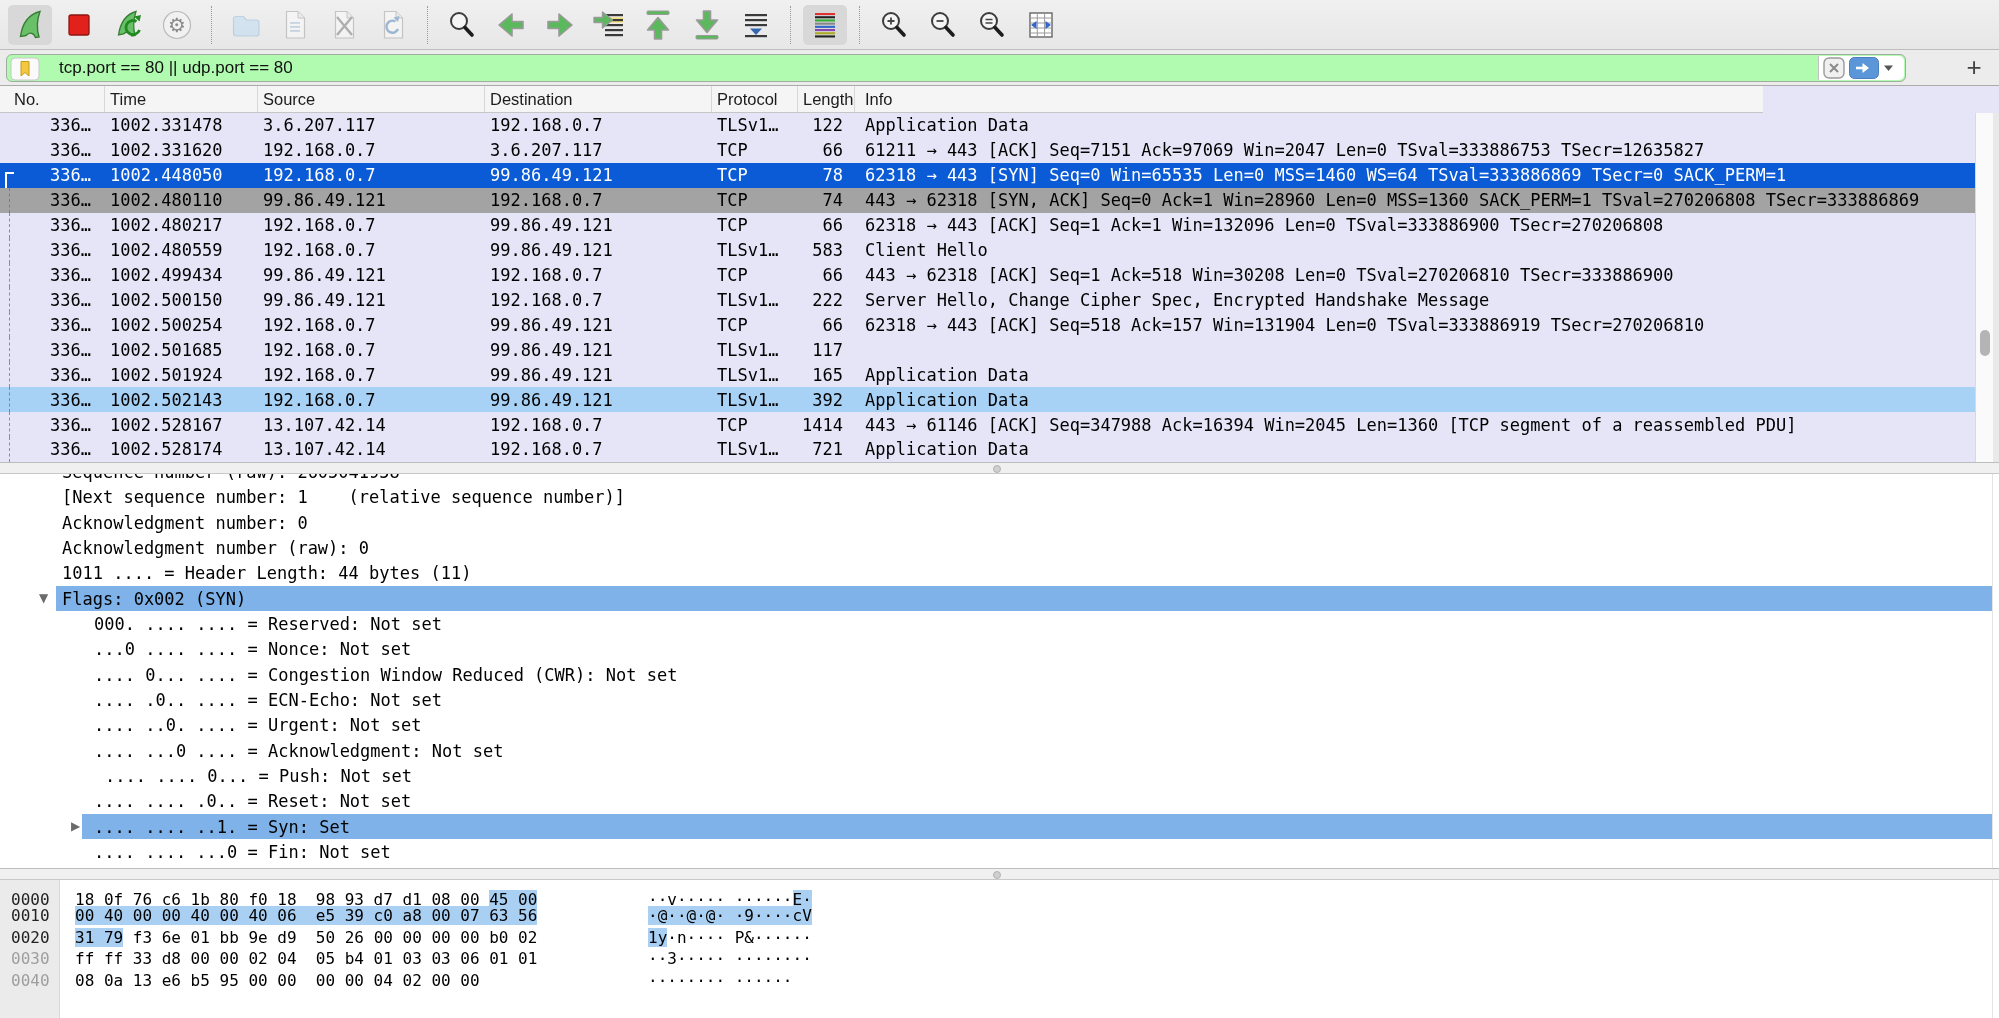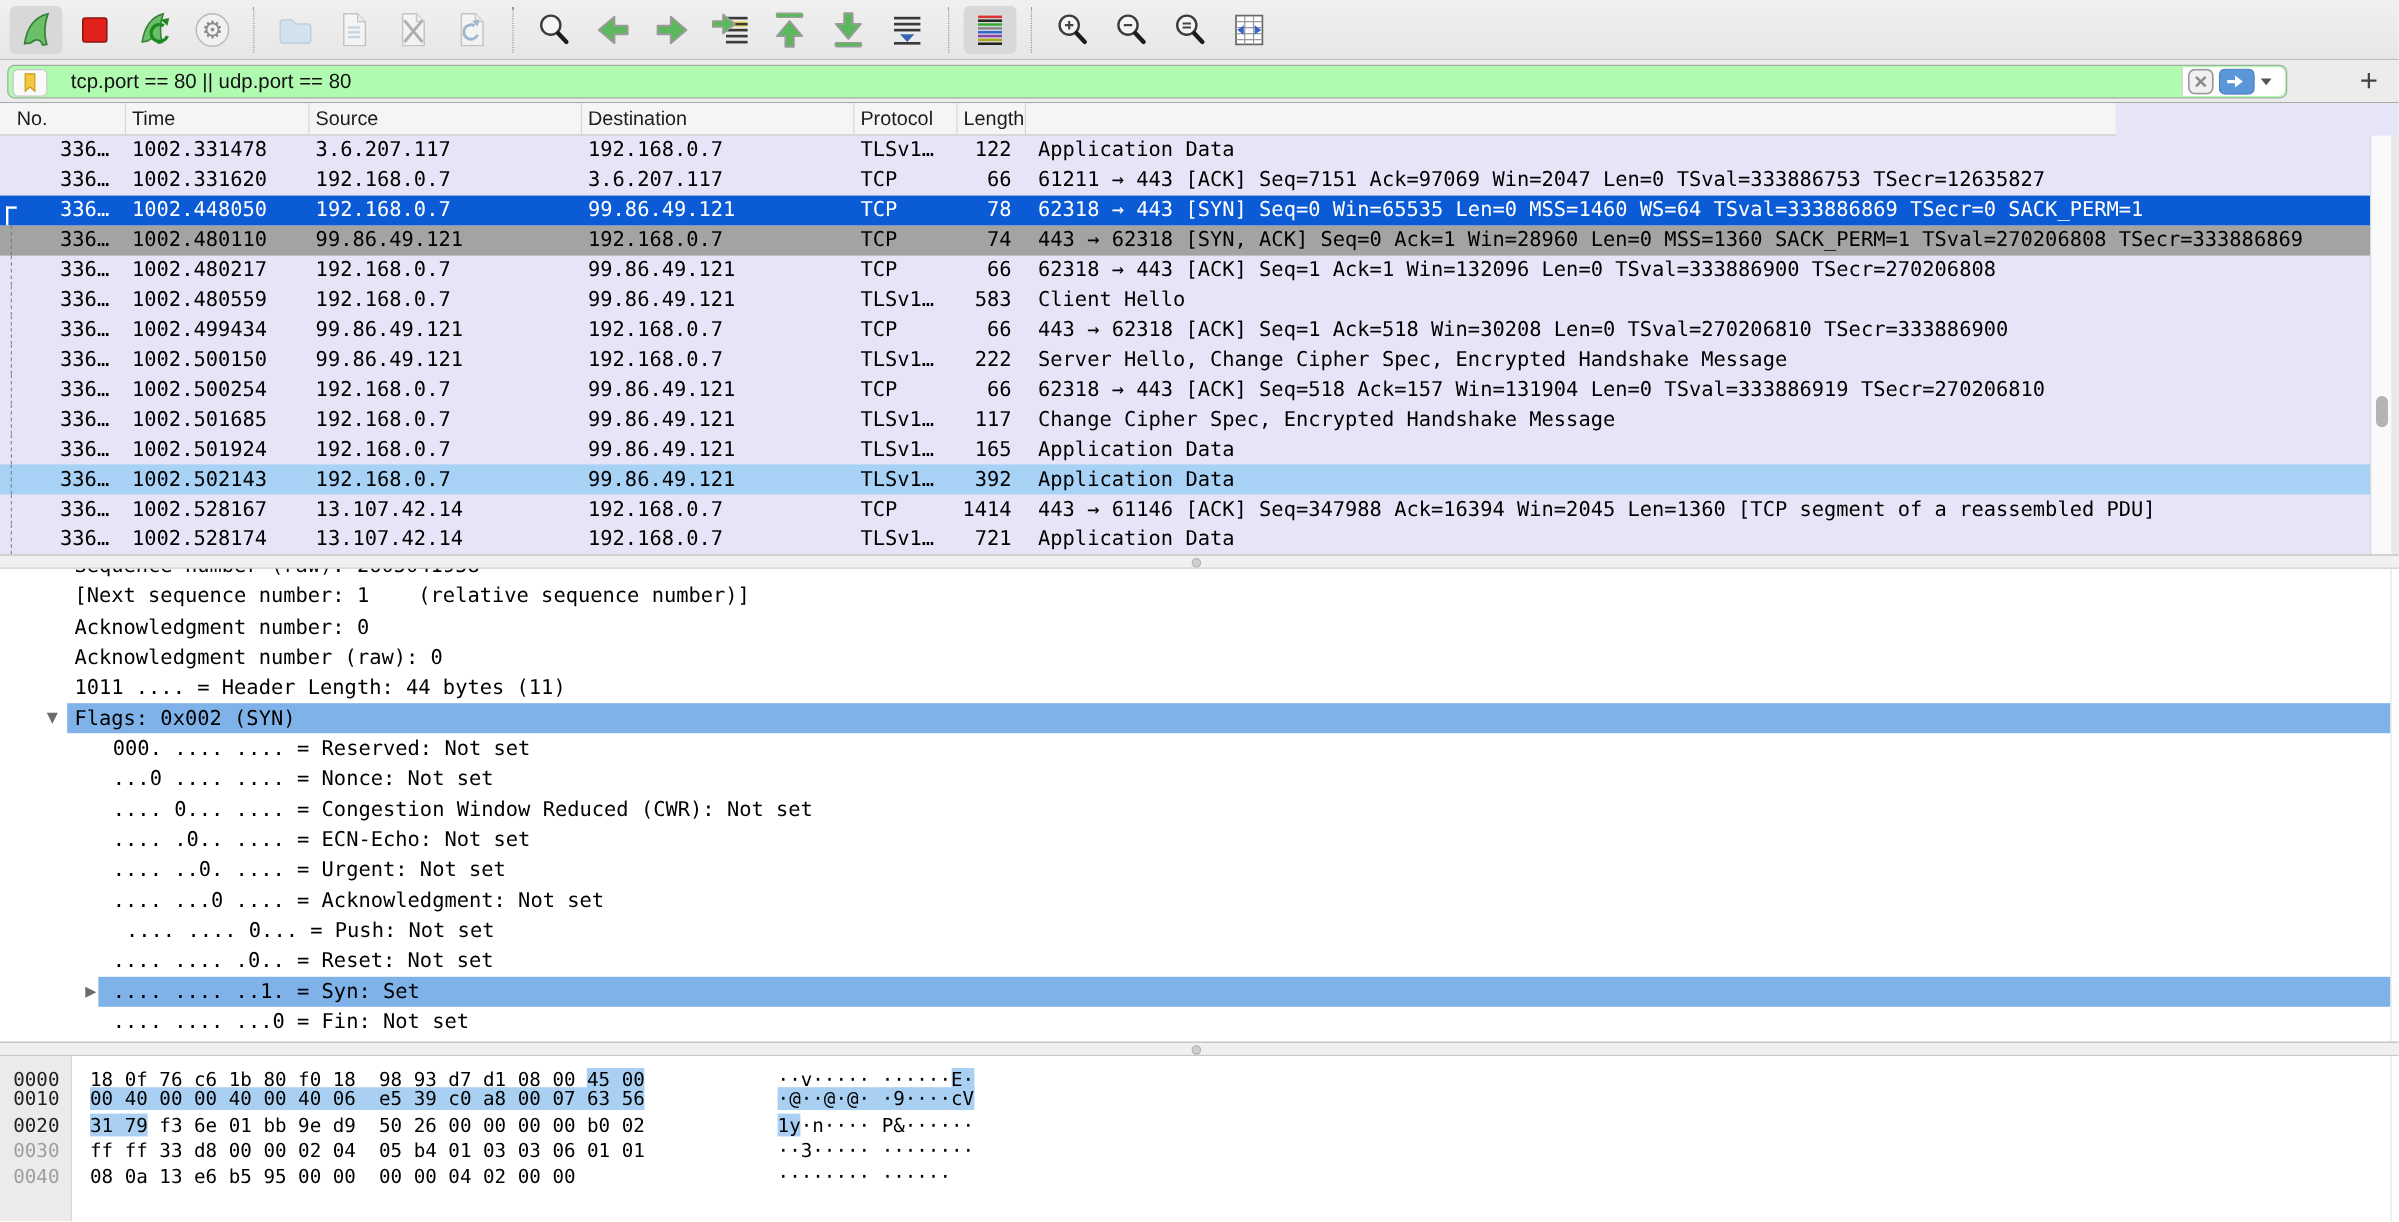--- a/index.html
+++ b/index.html
@@ -301,32 +301,33 @@
 </div>
 
 <div class="plist">
   <div class="phead">
     <div class="hcell no">No.</div>
     <div class="hcell">Time</div>
     <div class="hcell">Source</div>
     <div class="hcell">Destination</div>
     <div class="hcell">Protocol</div>
     <div class="hcell">Length</div>
+    <div class="hcell info">Info</div>
   </div>
   <div class="prows">
       <div class="prow v-default"><span class="ind i-none"></span><span class="cell c-no">336…</span><span class="cell c-time">1002.331478</span><span class="cell c-src">3.6.207.117</span><span class="cell c-dst">192.168.0.7</span><span class="cell c-proto">TLSv1…</span><span class="cell c-len">122</span><span class="cell c-info">Application Data</span></div>
       <div class="prow v-default"><span class="ind i-none"></span><span class="cell c-no">336…</span><span class="cell c-time">1002.331620</span><span class="cell c-src">192.168.0.7</span><span class="cell c-dst">3.6.207.117</span><span class="cell c-proto">TCP</span><span class="cell c-len">66</span><span class="cell c-info">61211 → 443 [ACK] Seq=7151 Ack=97069 Win=2047 Len=0 TSval=333886753 TSecr=12635827</span></div>
       <div class="prow v-selected"><span class="ind i-bracket"></span><span class="cell c-no">336…</span><span class="cell c-time">1002.448050</span><span class="cell c-src">192.168.0.7</span><span class="cell c-dst">99.86.49.121</span><span class="cell c-proto">TCP</span><span class="cell c-len">78</span><span class="cell c-info">62318 → 443 [SYN] Seq=0 Win=65535 Len=0 MSS=1460 WS=64 TSval=333886869 TSecr=0 SACK_PERM=1</span></div>
       <div class="prow v-related"><span class="ind i-dash"></span><span class="cell c-no">336…</span><span class="cell c-time">1002.480110</span><span class="cell c-src">99.86.49.121</span><span class="cell c-dst">192.168.0.7</span><span class="cell c-proto">TCP</span><span class="cell c-len">74</span><span class="cell c-info">443 → 62318 [SYN, ACK] Seq=0 Ack=1 Win=28960 Len=0 MSS=1360 SACK_PERM=1 TSval=270206808 TSecr=333886869</span></div>
       <div class="prow v-default"><span class="ind i-dash"></span><span class="cell c-no">336…</span><span class="cell c-time">1002.480217</span><span class="cell c-src">192.168.0.7</span><span class="cell c-dst">99.86.49.121</span><span class="cell c-proto">TCP</span><span class="cell c-len">66</span><span class="cell c-info">62318 → 443 [ACK] Seq=1 Ack=1 Win=132096 Len=0 TSval=333886900 TSecr=270206808</span></div>
       <div class="prow v-default"><span class="ind i-dash"></span><span class="cell c-no">336…</span><span class="cell c-time">1002.480559</span><span class="cell c-src">192.168.0.7</span><span class="cell c-dst">99.86.49.121</span><span class="cell c-proto">TLSv1…</span><span class="cell c-len">583</span><span class="cell c-info">Client Hello</span></div>
       <div class="prow v-default"><span class="ind i-dash"></span><span class="cell c-no">336…</span><span class="cell c-time">1002.499434</span><span class="cell c-src">99.86.49.121</span><span class="cell c-dst">192.168.0.7</span><span class="cell c-proto">TCP</span><span class="cell c-len">66</span><span class="cell c-info">443 → 62318 [ACK] Seq=1 Ack=518 Win=30208 Len=0 TSval=270206810 TSecr=333886900</span></div>
       <div class="prow v-default"><span class="ind i-dash"></span><span class="cell c-no">336…</span><span class="cell c-time">1002.500150</span><span class="cell c-src">99.86.49.121</span><span class="cell c-dst">192.168.0.7</span><span class="cell c-proto">TLSv1…</span><span class="cell c-len">222</span><span class="cell c-info">Server Hello, Change Cipher Spec, Encrypted Handshake Message</span></div>
       <div class="prow v-default"><span class="ind i-dash"></span><span class="cell c-no">336…</span><span class="cell c-time">1002.500254</span><span class="cell c-src">192.168.0.7</span><span class="cell c-dst">99.86.49.121</span><span class="cell c-proto">TCP</span><span class="cell c-len">66</span><span class="cell c-info">62318 → 443 [ACK] Seq=518 Ack=157 Win=131904 Len=0 TSval=333886919 TSecr=270206810</span></div>
-      <div class="prow v-default"><span class="ind i-dash"></span><span class="cell c-no">336…</span><span class="cell c-time">1002.501685</span><span class="cell c-src">192.168.0.7</span><span class="cell c-dst">99.86.49.121</span><span class="cell c-proto">TLSv1…</span><span class="cell c-len">117</span><span class="cell c-info">Change Cipher Spec, Encrypted Handshake Message</span></div>
+      <div class="prow v-default"><span class="ind i-dash"></span><span class="cell c-no">336…</span><span class="cell c-time">1002.501685</span><span class="cell c-src">192.168.0.7</span><span class="cell c-dst">99.86.49.121</span><span class="cell c-proto">TLSv1…</span><span class="cell c-len">117</span></div>
       <div class="prow v-default"><span class="ind i-dash"></span><span class="cell c-no">336…</span><span class="cell c-time">1002.501924</span><span class="cell c-src">192.168.0.7</span><span class="cell c-dst">99.86.49.121</span><span class="cell c-proto">TLSv1…</span><span class="cell c-len">165</span><span class="cell c-info">Application Data</span></div>
       <div class="prow v-stream"><span class="ind i-dash"></span><span class="cell c-no">336…</span><span class="cell c-time">1002.502143</span><span class="cell c-src">192.168.0.7</span><span class="cell c-dst">99.86.49.121</span><span class="cell c-proto">TLSv1…</span><span class="cell c-len">392</span><span class="cell c-info">Application Data</span></div>
       <div class="prow v-default"><span class="ind i-dash"></span><span class="cell c-no">336…</span><span class="cell c-time">1002.528167</span><span class="cell c-src">13.107.42.14</span><span class="cell c-dst">192.168.0.7</span><span class="cell c-proto">TCP</span><span class="cell c-len">1414</span><span class="cell c-info">443 → 61146 [ACK] Seq=347988 Ack=16394 Win=2045 Len=1360 [TCP segment of a reassembled PDU]</span></div>
       <div class="prow v-default"><span class="ind i-dash"></span><span class="cell c-no">336…</span><span class="cell c-time">1002.528174</span><span class="cell c-src">13.107.42.14</span><span class="cell c-dst">192.168.0.7</span><span class="cell c-proto">TLSv1…</span><span class="cell c-len">721</span><span class="cell c-info">Application Data</span></div>
     </div>
   <div class="vtrack">
     <div class="vthumb"></div>
   </div>
   <div class="rstrip"></div>
 </div>

